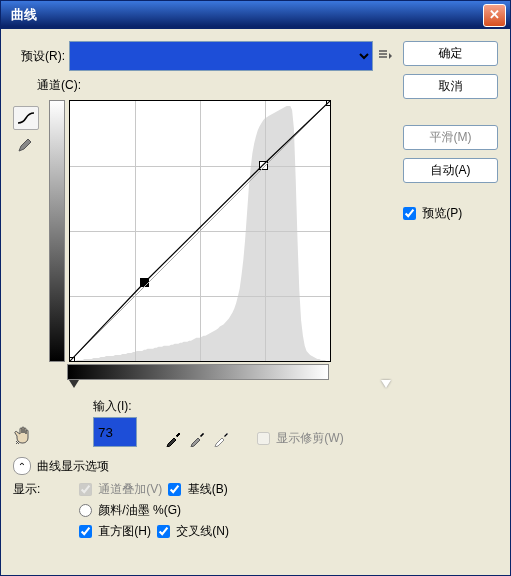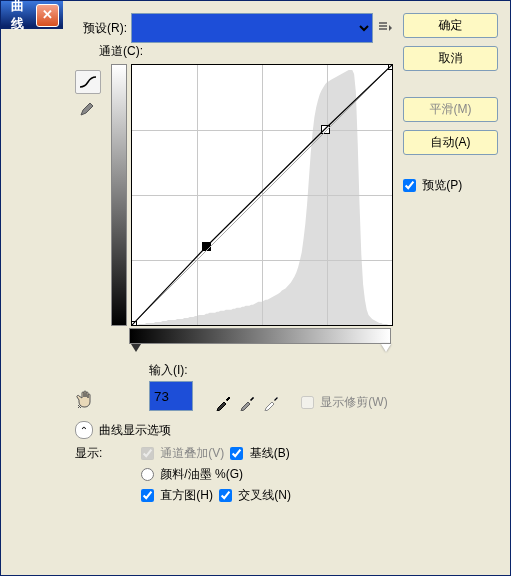--- a/index.html
+++ b/index.html
@@ -1,28 +1,28 @@
 <!DOCTYPE html>
 <html><head>
 <meta charset="utf-8">
 <style>
 body{margin:0;font:12px "Microsoft YaHei",SimSun,sans-serif;background:#ece9d8;color:#000}
-.window{width:511px;height:576px;box-sizing:border-box;border:1px solid #0a246a;background:#ece9d8;display:flex;flex-direction:row}
+.window{width:511px;height:576px;box-sizing:border-box;border:1px solid #0a246a;background:#ece9d8;display:flex;flex-direction:column}
 .titlebar{height:28px;background:linear-gradient(#3b77dd,#0a246a 90%,#0a246a);display:flex;align-items:center;padding:0 4px}
 .titlebar .title{color:#fff;font-weight:bold;font-size:13px;padding-left:6px;flex:1}
 .close-btn{width:21px;height:21px;background:linear-gradient(#f6a28a,#d64f1f);border:1px solid #fff;border-radius:3px;color:#fff;font-weight:bold;text-align:center;line-height:19px;font-size:13px;cursor:pointer}
 .content{flex:1;padding:12px;display:flex;gap:10px}
 .left{flex:1}
 .right{width:95px;display:flex;flex-direction:column;gap:8px;align-items:stretch}
-.row{display:flex;align-items:center;gap:4px;}
+.row{display:flex;align-items:center;gap:4px;margin-bottom:6px}
 .row label{text-align:right}
 select,input[type=text]{border:1px solid #7f9db9;background:#1d4ed8;font:12px inherit;padding:14px 4px;height:28px;box-sizing:border-box}
 .preset-select{flex:1}
 .channel-select{width:80px}
-.btn{border:1px solid #7f9db9;background:#fef9c3;font:12px inherit;padding:3px 0;border-radius:3px;cursor:pointer;text-align:center}
+.btn{border:1px solid #7f9db9;background:#ffffff;font:12px inherit;padding:3px 0;border-radius:3px;cursor:pointer;text-align:center}
 .btn.disabled{color:#888}
 .menu-icon{width:16px;height:16px;display:inline-block}
 .curves-area{position:relative;margin-top:4px}
 .curve-tools{position:absolute;left:0;top:6px;display:flex;flex-direction:column;gap:4px}
 .tool-btn{width:24px;height:22px;border:1px solid #aaa;background:#f5f5f5;border-radius:2px;display:flex;align-items:center;justify-content:center;cursor:pointer}
 .curve-box{margin-left:36px}
 .grid{width:260px;height:260px;border:1px solid #000;position:relative;background:#fff;overflow:hidden}
 .grid .hist{position:absolute;inset:0}
 .grid .gl{position:absolute;background:#c8c8c8}
 .grid .point{position:absolute;width:7px;height:7px;background:#fff;border:1px solid #000;transform:translate(-4px,-4px)}
@@ -109,21 +109,21 @@
               <div style="width:18px"></div>
               <div class="hgrad"></div>
             </div>
           <div class="arrows">
               <div class="a" style="left:0"></div>
               <div class="a" style="right:2px;border-top-color:#fff;filter:drop-shadow(0 0 1px #888)"></div>
             </div>
         </div>
       </div>
 
-      <div style="display:flex;align-items:flex-end;gap:10px;margin-top:6px">
+      <div style="display:flex;align-items:flex-end;gap:16px;margin-top:6px">
         <div class="hand-tool"><svg viewBox="0 0 24 24">
               <path d="M7 11V6a1 1 0 012 0v4V5a1 1 0 012 0v5V6a1 1 0 012 0v5V8a1 1 0 012 0v7a5 5 0 01-5 5h-1a5 5 0 01-5-5v-2l-2-3a1 1 0 012-1z" fill="#e8d8b8" stroke="#555"></path>
               <path d="M3 18l3 3M3 21l3-3" stroke="#555"></path>
             </svg></div>
         <div class="io-col" style="margin-left:40px">
           <label>输入(I):</label>
           <input type="text" value="73" style="">
         </div>
         <div class="eyedrops">
           <svg class="ed" viewBox="0 0 18 18">

